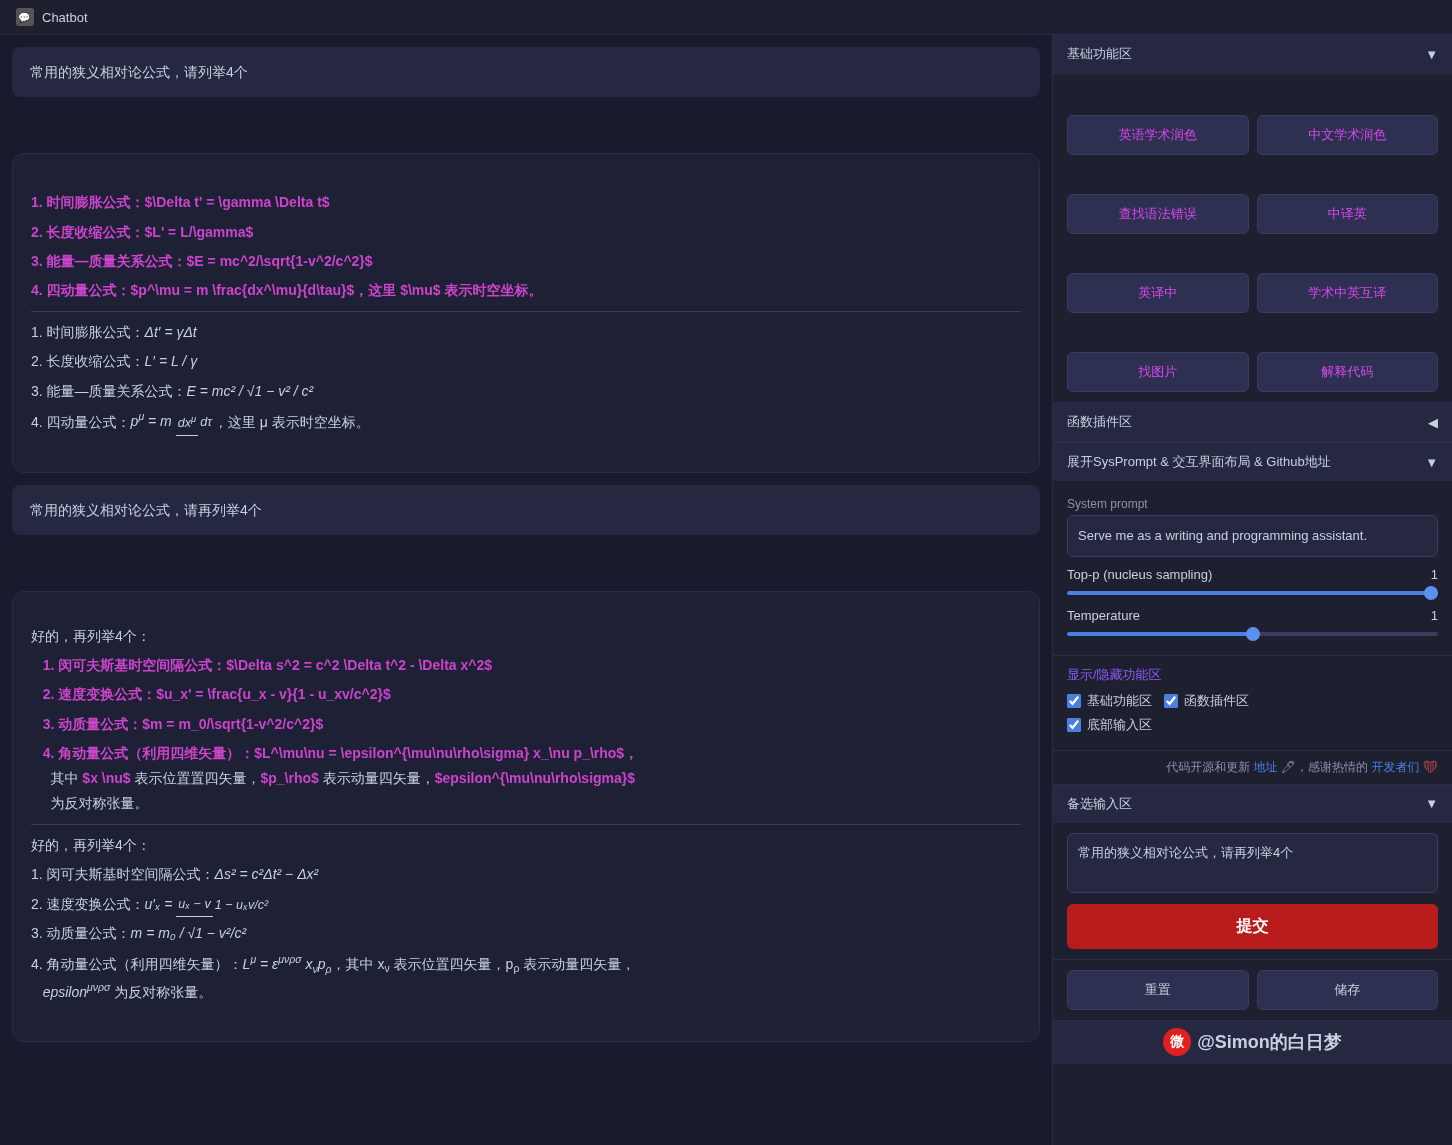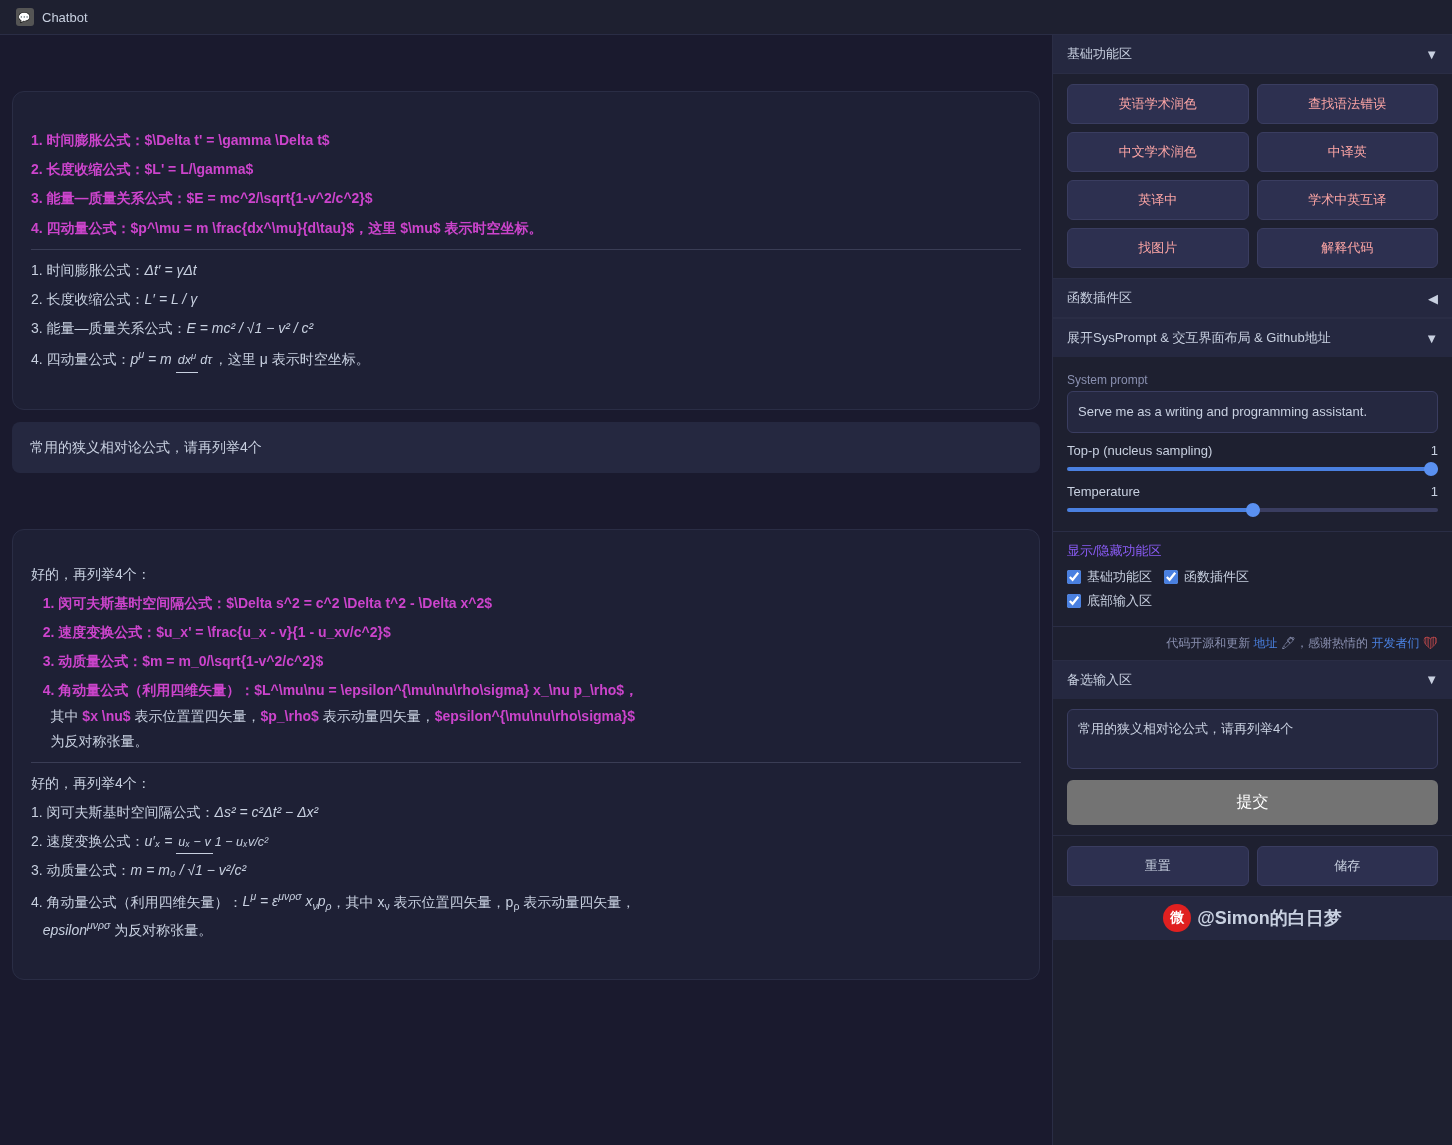--- a/index.html
+++ b/index.html
@@ -93,25 +93,26 @@
     .btn-grid-2 {
       display: grid;
       grid-template-columns: 1fr 1fr;
       gap: 8px;
       padding: 10px 14px;
     }
     .func-btn {
       background: #2d3050;
       border: 1px solid #3a3d60;
       border-radius: 6px;
-      color: #fca5a5;
+      color: #d946ef;
       padding: 10px 8px;
       font-size: 13px;
       cursor: pointer;
       text-align: center;
+      margin-top: 31px;
     }
     .plugin-section {
       display: flex;
       justify-content: space-between;
       align-items: center;
       padding: 10px 14px;
       background: #252840;
       border-top: 1px solid #2a2d45;
       border-bottom: 1px solid #2a2d45;
       font-size: 13px;
@@ -179,29 +180,29 @@
       border-radius: 6px;
       padding: 10px;
       font-size: 13px;
       color: #c8d0e0;
       resize: none;
       height: 60px;
       font-family: inherit;
     }
     .submit-btn {
       width: 100%;
-      background: #737373;
+      background: #b91c1c;
       border: none;
       border-radius: 6px;
       color: white;
       font-size: 16px;
       padding: 12px;
       margin-top: 8px;
       cursor: pointer;
-      font-weight: normal;
+      font-weight: bold;
     }
     .bottom-action-row {
       display: grid;
       grid-template-columns: 1fr 1fr;
       gap: 8px;
       padding: 10px 14px;
       border-top: 1px solid #2a2d45;
     }
     .reset-btn {
       background: #2d3050;
@@ -242,20 +243,23 @@
 
 <div class="app-header">
   <div class="app-header-icon">💬</div>
   <span class="app-header-title">Chatbot</span>
 </div>
 
 <div class="main-container">
 
   <div class="chat-panel">
 
+    <div class="user-bubble">
+      <span>常用的狭义相对论公式，请列举4个</span>
+    </div>
 
     <div class="assistant-bubble">
       <div class="math-block">
         <span class="math-latex">1. 时间膨胀公式：$\Delta t' = \gamma \Delta t$</span>
       </div>
       <div class="math-block">
         <span class="math-latex">2. 长度收缩公式：$L' = L/\gamma$</span>
       </div>
       <div class="math-block">
         <span class="math-latex">3. 能量—质量关系公式：$E = mc^2/\sqrt{1-v^2/c^2}$</span>
@@ -324,22 +328,22 @@
   </div>
 
   <div class="right-panel">
 
     <div class="section-header">
       <span>基础功能区</span>
       <span>▼</span>
     </div>
     <div class="btn-grid-2">
       <button class="func-btn">英语学术润色</button>
+      <button class="func-btn">中文学术润色</button>
       <button class="func-btn">查找语法错误</button>
-      <button class="func-btn">中文学术润色</button>
       <button class="func-btn">中译英</button>
       <button class="func-btn">英译中</button>
       <button class="func-btn">学术中英互译</button>
       <button class="func-btn">找图片</button>
       <button class="func-btn">解释代码</button>
     </div>
 
     <div class="plugin-section">
       <span>函数插件区</span>
       <span>◀</span>

